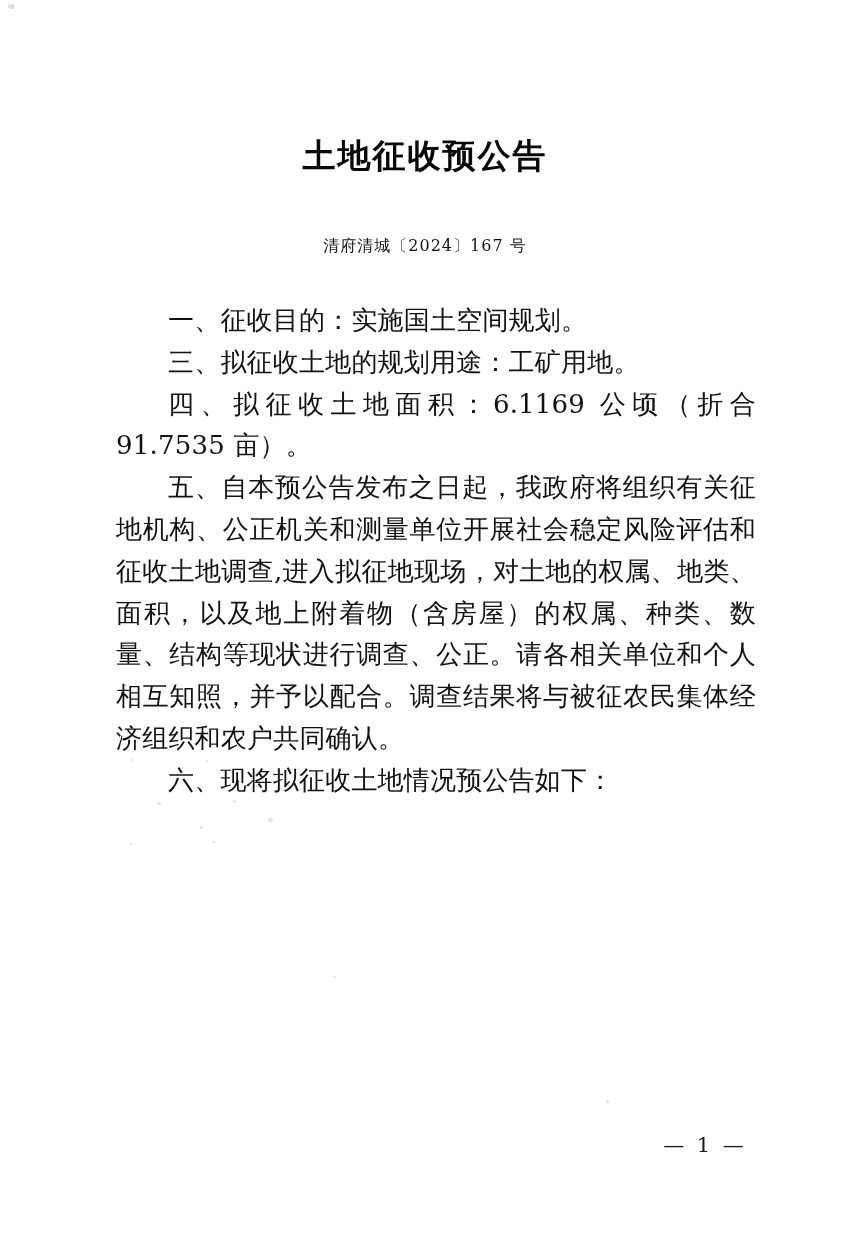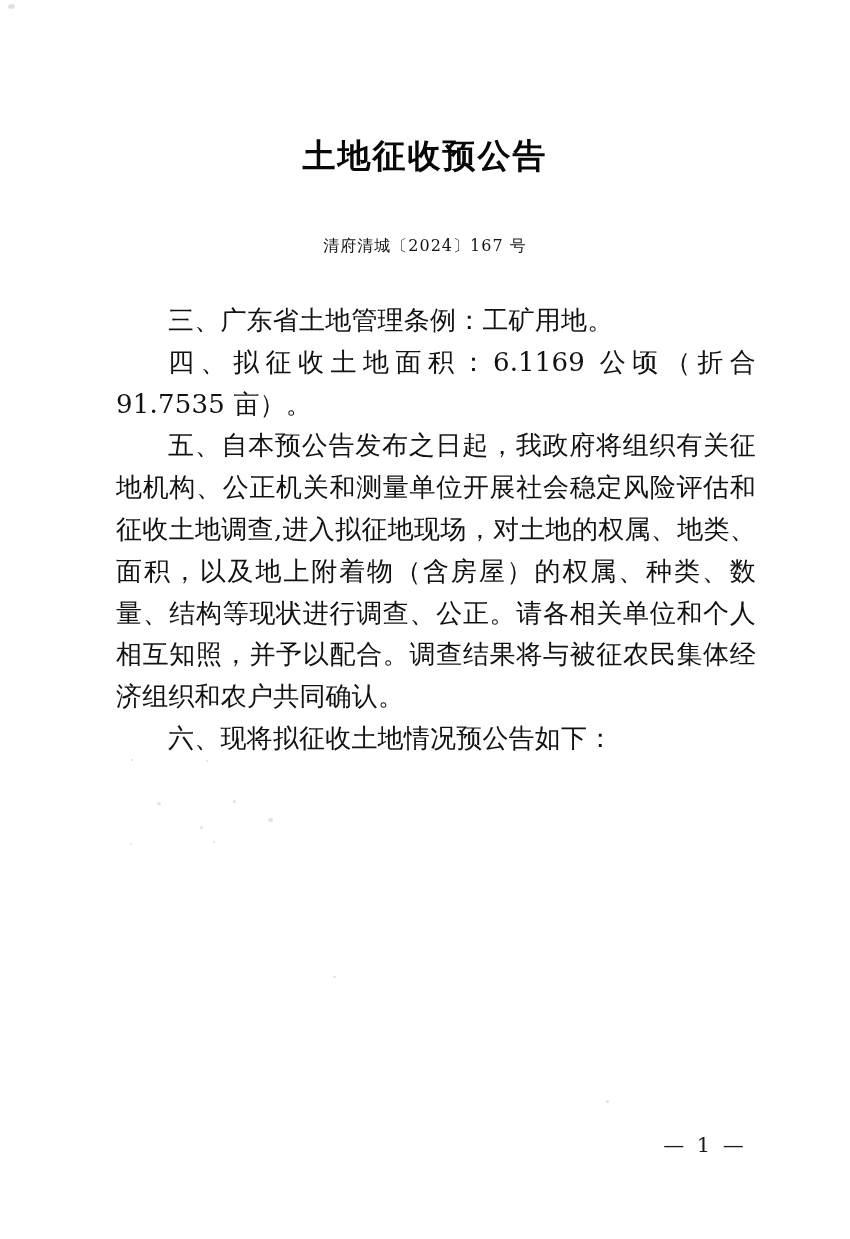--- a/index.html
+++ b/index.html
@@ -109,21 +109,22 @@
   <div class="speckle" style="left:130px;top:843px;width:2px;height:2px;"></div>
   <div class="speckle" style="left:333px;top:976px;width:3px;height:2px;"></div>
   <div class="speckle" style="left:606px;top:1100px;width:3px;height:3px;"></div>
   <div class="speckle" style="left:8px;top:4px;width:7px;height:5px;"></div>
 
   <div class="doc-title">土地征收预公告</div>
 
   <div class="doc-number">清府清城〔2024〕167 号</div>
 
   <div class="body-text">
-    <p class="para">三、广东省土地管理条例：工矿用地。</p>
+    <p class="para">一、征收目的：实施国土空间规划。</p>
+    <p class="para">三、拟征收土地的规划用途：工矿用地。</p>
     <p class="para">四、拟征收土地面积：6.1169 公顷（折合 91.7535 亩）。</p>
     <p class="para">五、自本预公告发布之日起，我政府将组织有关征地机构、公正机关和测量单位开展社会稳定风险评估和征收土地调查,进入拟征地现场，对土地的权属、地类、面积，以及地上附着物（含房屋）的权属、种类、数量、结构等现状进行调查、公正。请各相关单位和个人相互知照，并予以配合。调查结果将与被征农民集体经济组织和农户共同确认。</p>
     <p class="para">六、现将拟征收土地情况预公告如下：</p>
   </div>
 
   <div class="page-number">
     <span class="pn-inner">— 1 —</span>
   </div>
 
 </div>

